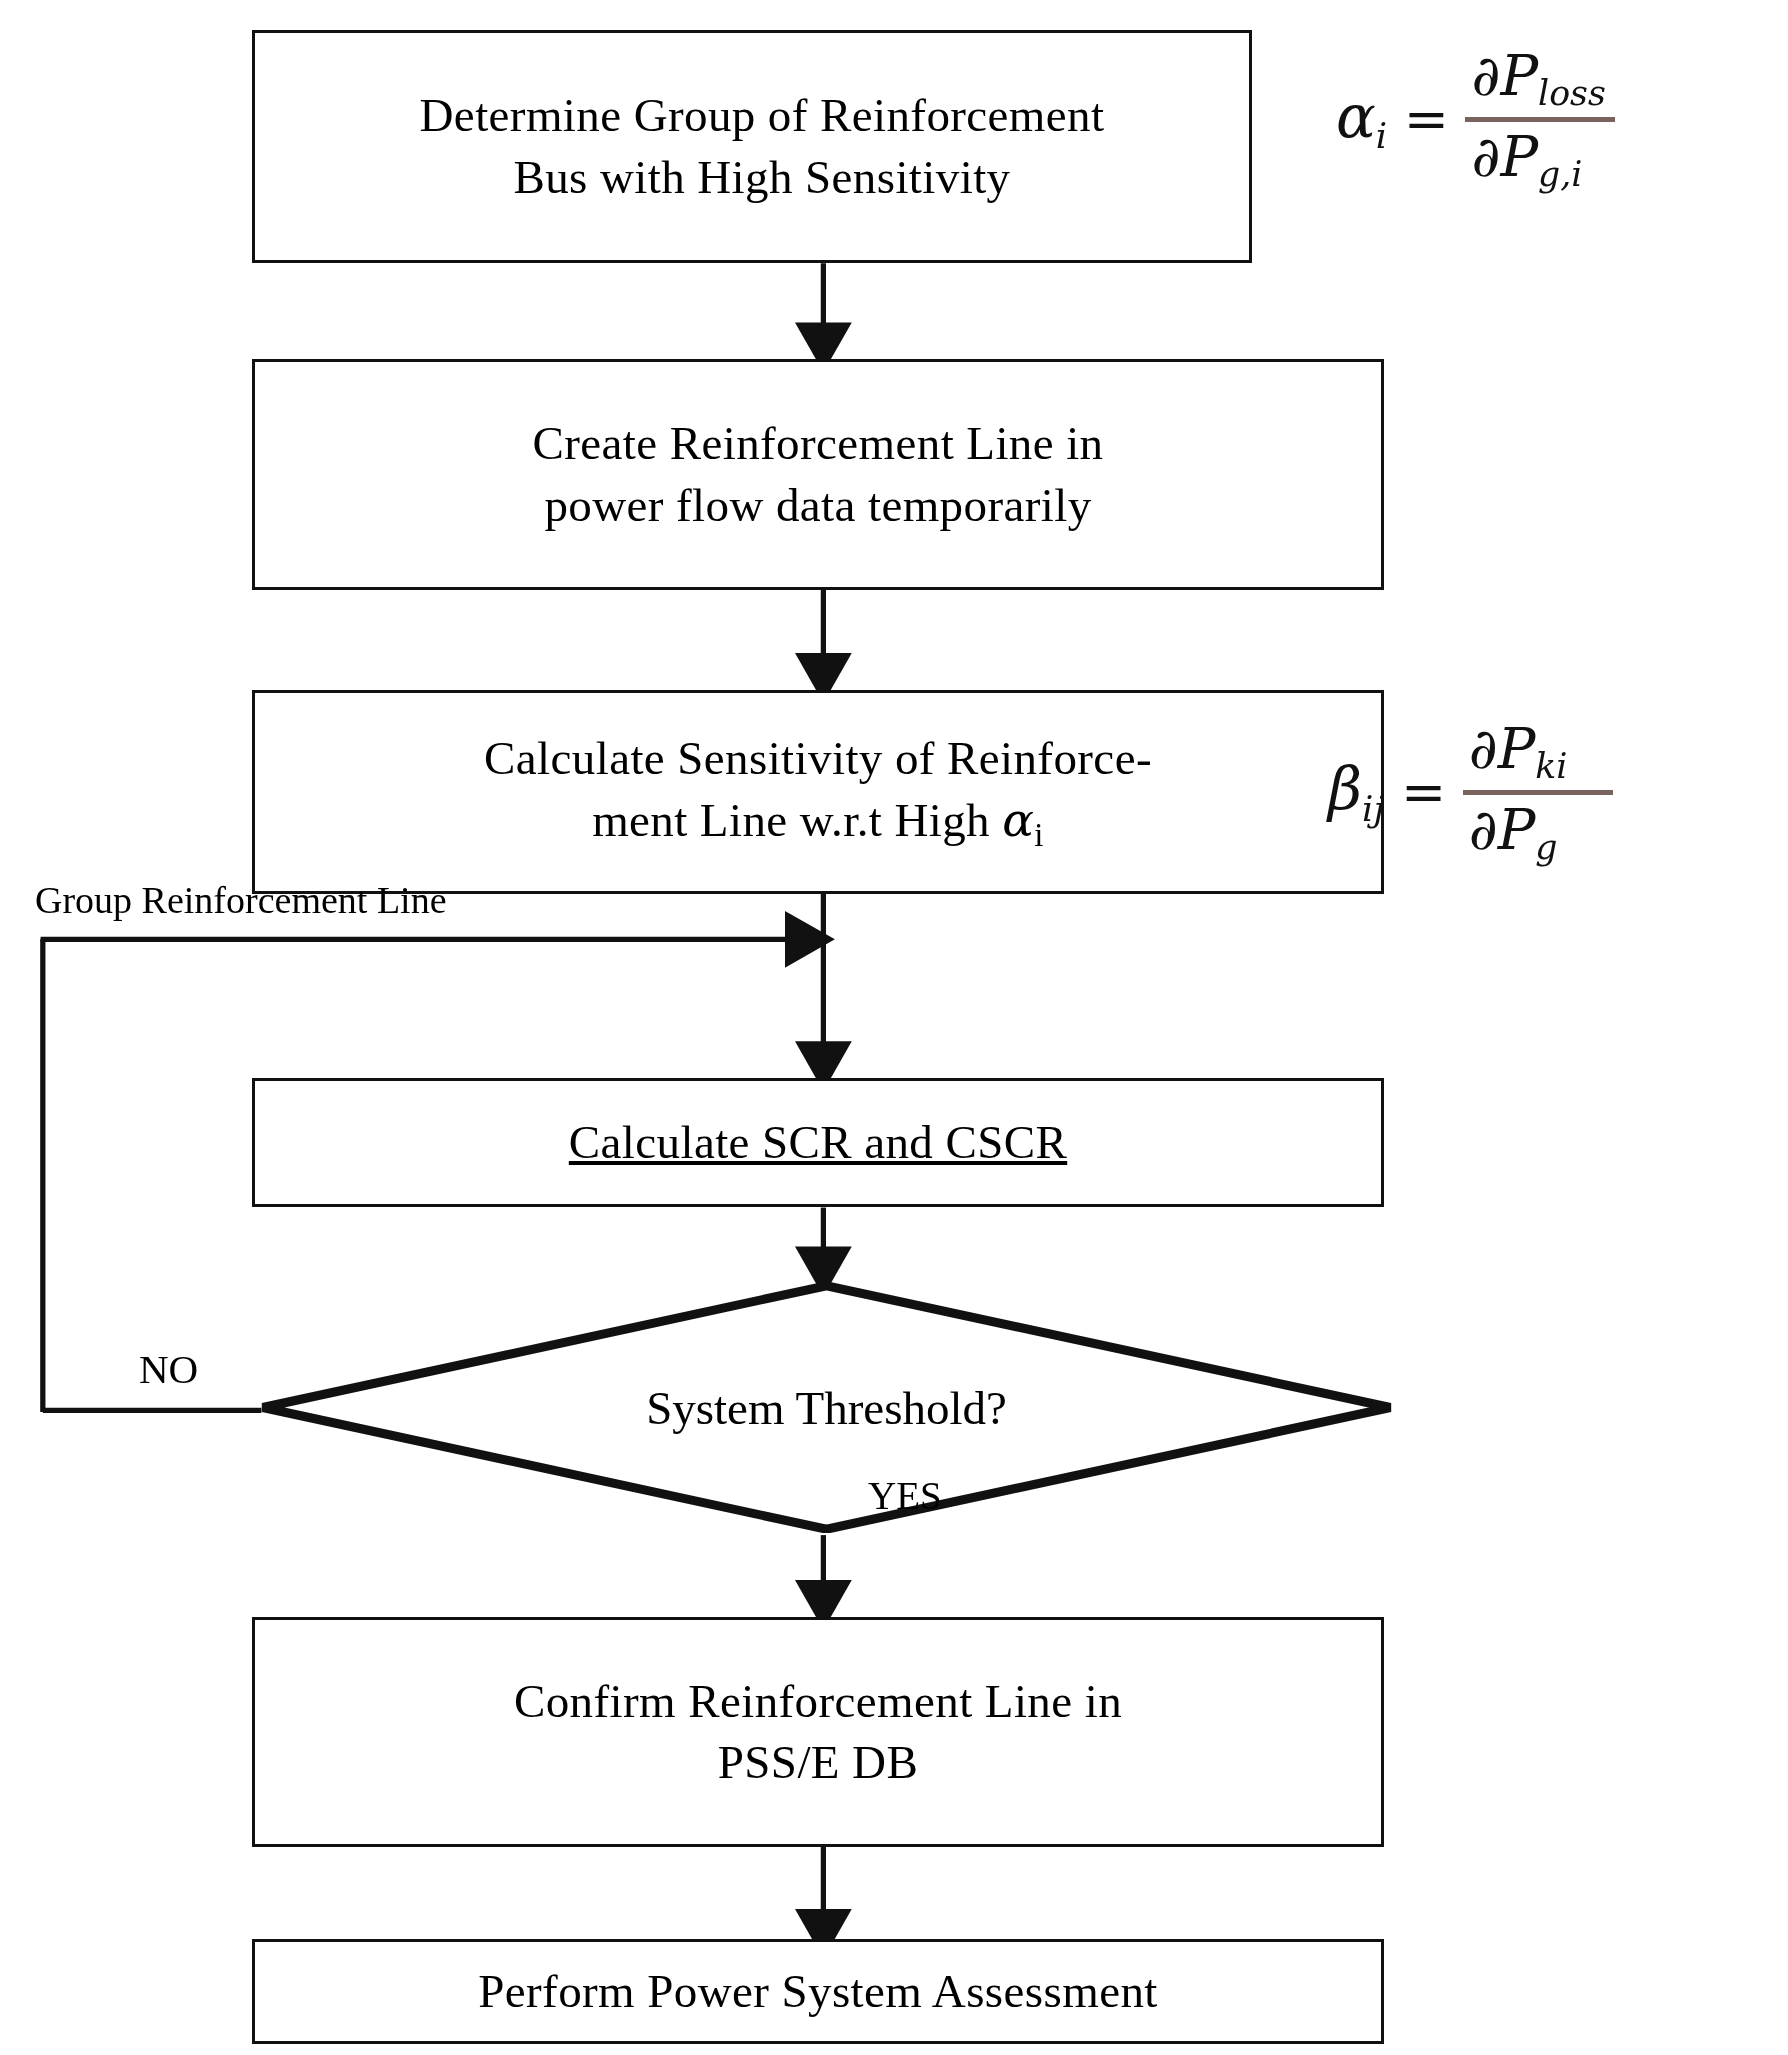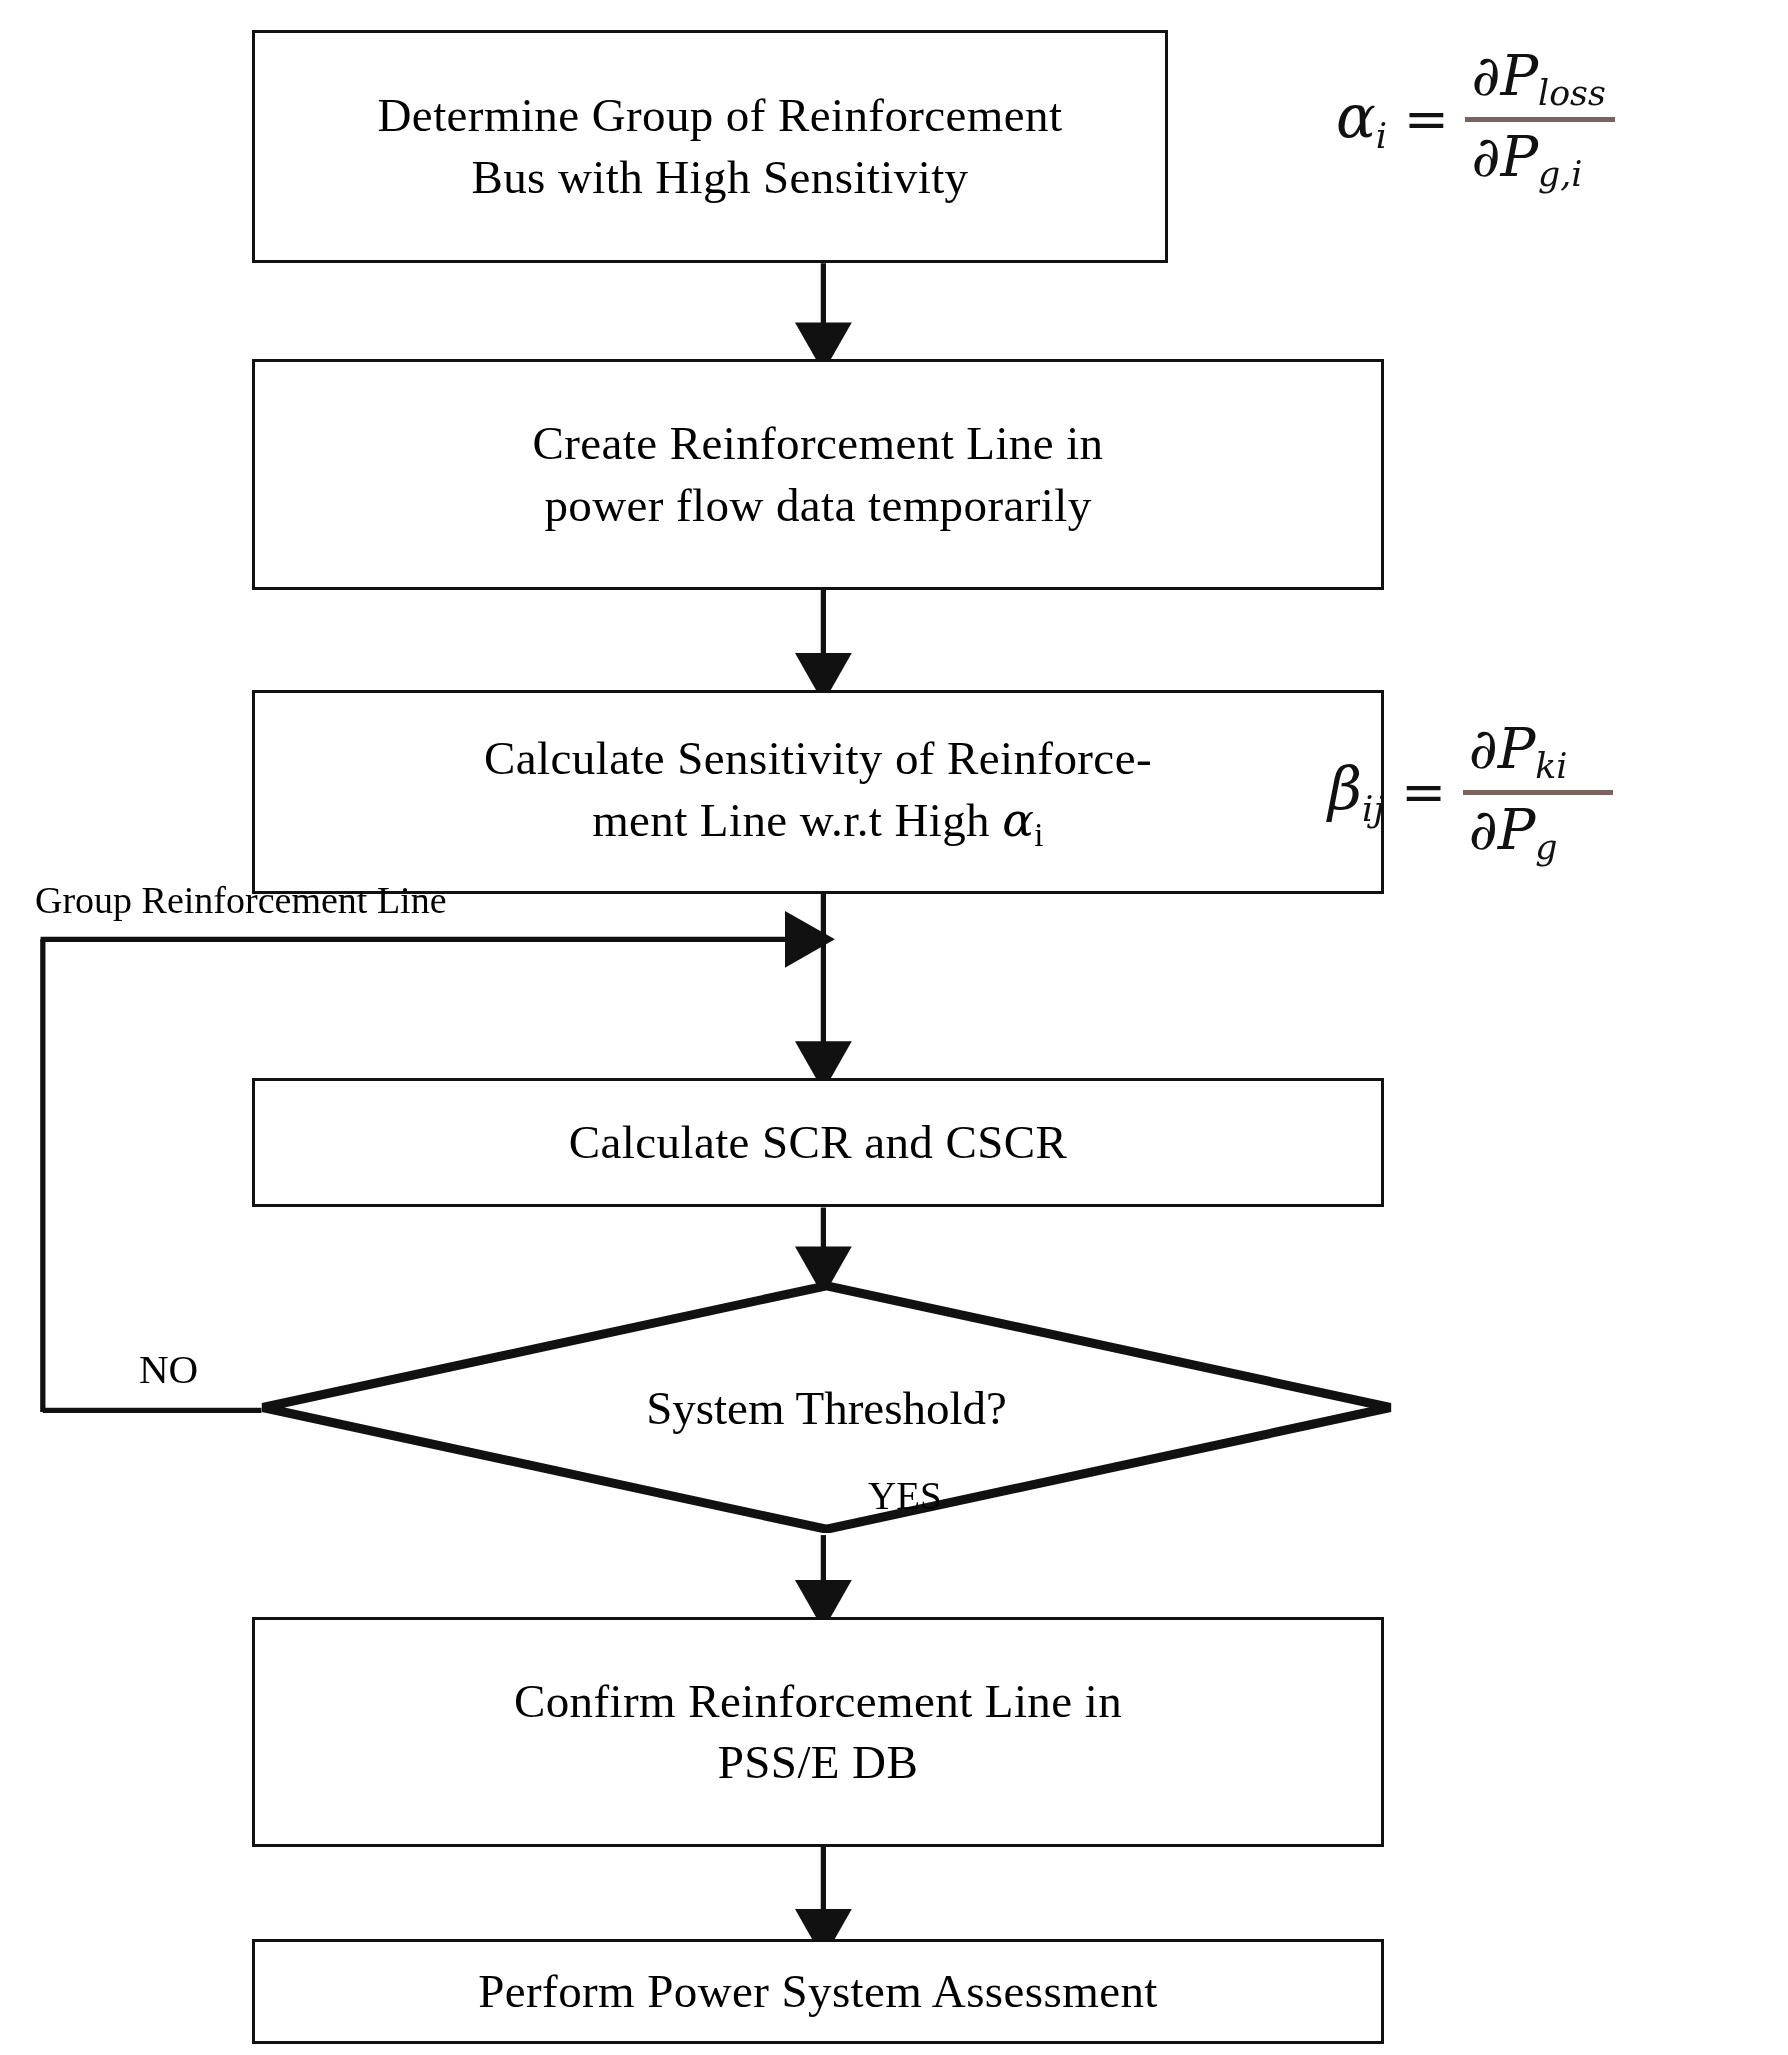--- a/index.html
+++ b/index.html
@@ -97,33 +97,33 @@
 
     <line x1="1096" y1="1607" x2="1096" y2="1698" stroke="#111111" stroke-width="7" marker-end="url(#ah)"></line>
 
     <line x1="348" y1="1877" x2="57" y2="1877" stroke="#111111" stroke-width="7"></line>
 
     <line x1="1096" y1="2043" x2="1096" y2="2142" stroke="#111111" stroke-width="7" marker-end="url(#ah)"></line>
 
     <line x1="1096" y1="2458" x2="1096" y2="2580" stroke="#111111" stroke-width="7" marker-end="url(#ah)"></line>
   </svg>
 
-  <div class="node" id="node-determine" style="left:252px;top:30px;width:916px;height:233px;padding-left:20px;">
+  <div class="node" id="node-determine" style="left:252px;top:30px;width:1000px;height:233px;padding-left:20px;">
     <div class="txt"><span>Determine Group of Reinforcement</span><br><span>Bus with High Sensitivity</span></div>
   </div>
 
   <div class="node" id="node-create" style="left:252px;top:359px;width:1132px;height:231px;">
     <div class="txt"><span>Create Reinforcement Line in</span><br><span>power flow data temporarily</span></div>
   </div>
 
   <div class="node" id="node-sensitivity" style="left:252px;top:690px;width:1132px;height:204px;">
     <div class="txt"><span>Calculate Sensitivity of Reinforce-</span><br><span>ment Line w.r.t High </span><span class="greek">α</span><span class="sub">i</span></div>
   </div>
 
-  <div class="node" id="node-scr" style="left:252px;top:1078px;width:1132px;height:129px;">
+  <div class="node" id="node-scr" style="left:252px;top:1078px;width:1132px;height:129px;text-decoration:underline;">
     <div class="txt">Calculate SCR and CSCR</div>
   </div>
 
   <div id="decision">
     <svg viewBox="0 0 1510 334" preserveAspectRatio="none">
       <polygon points="755,5 1505,167 755,329 5,167" fill="#ffffff" stroke="#111111" stroke-width="9" vector-effect="non-scaling-stroke"></polygon>
     </svg>
     <div class="dlabel">System Threshold?</div>
   </div>
 

